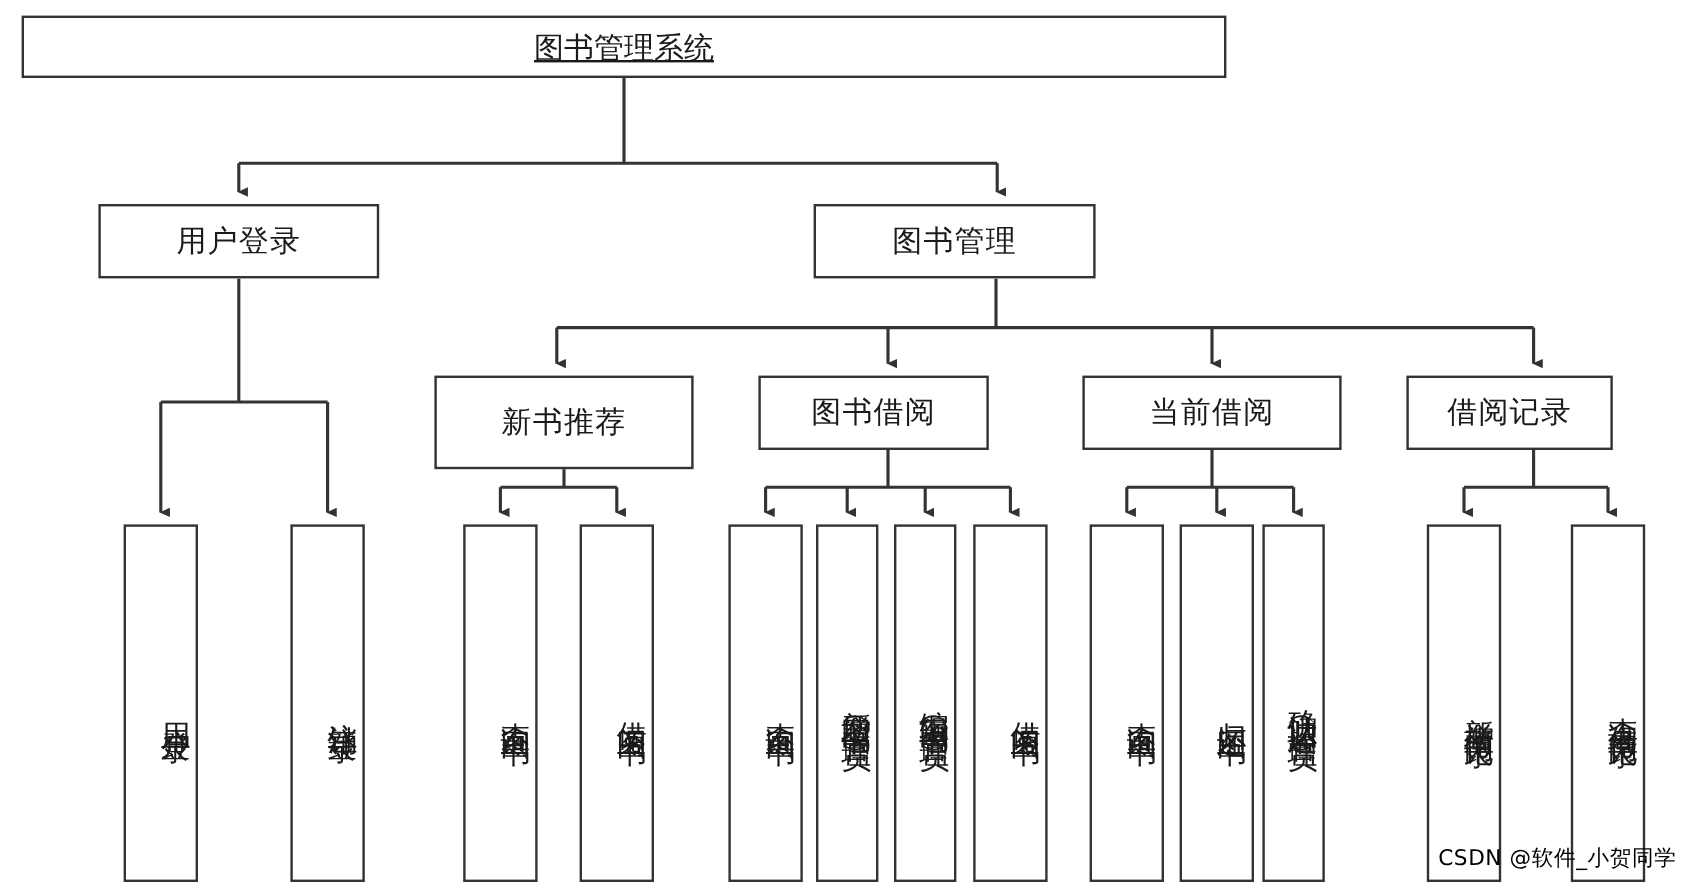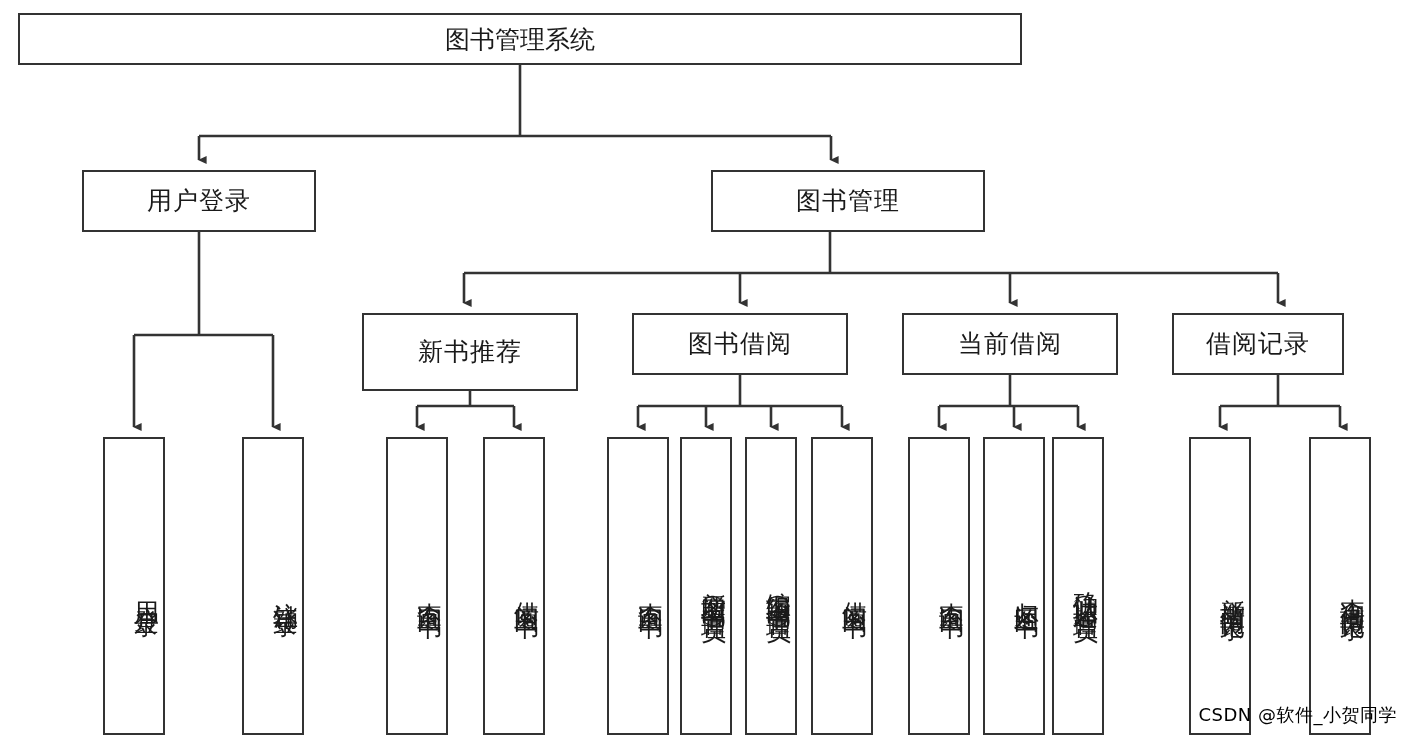--- a/index.html
+++ b/index.html
@@ -118,35 +118,35 @@
       <path d="M1014,406 L1014,427" marker-end="url(#arrowhead)"></path>
       <path d="M1078,406 L1078,427" marker-end="url(#arrowhead)"></path>
 
       <path d="M1278,375 L1278,406"></path>
       <path d="M1220,406 L1340,406"></path>
       <path d="M1220,406 L1220,427" marker-end="url(#arrowhead)"></path>
       <path d="M1340,406 L1340,427" marker-end="url(#arrowhead)"></path>
     </g>
   </svg>
 
-  <div class="node root" style="left:18px; top:13px; width:1004px; height:52px;">
+  <div class="node root" style="left:18px; top:13px; width:1004px; height:52px;text-decoration:underline;">
     <span>图书管理系统</span>
   </div>
 
   <div class="node h" style="left:82px; top:170px; width:234px; height:62px;">
     <span>用户登录</span>
   </div>
-  <div class="node h" style="left:711px; top:170px; width:274px; height:62px;">
+  <div class="node h" style="left:678px; top:170px; width:235px; height:62px;">
     <span>图书管理</span>
   </div>
 
   <div class="node h" style="left:362px; top:313px; width:216px; height:78px;">
     <span>新书推荐</span>
   </div>
-  <div class="node h" style="left:632px; top:313px; width:216px; height:62px;">
+  <div class="node h" style="left:632px; top:313px; width:192px; height:62px;">
     <span>图书借阅</span>
   </div>
   <div class="node h" style="left:902px; top:313px; width:216px; height:62px;">
     <span>当前借阅</span>
   </div>
   <div class="node h" style="left:1172px; top:313px; width:172px; height:62px;">
     <span>借阅记录</span>
   </div>
 
   <div class="node leaf" style="left:103px; top:437px; width:62px; height:298px;">

